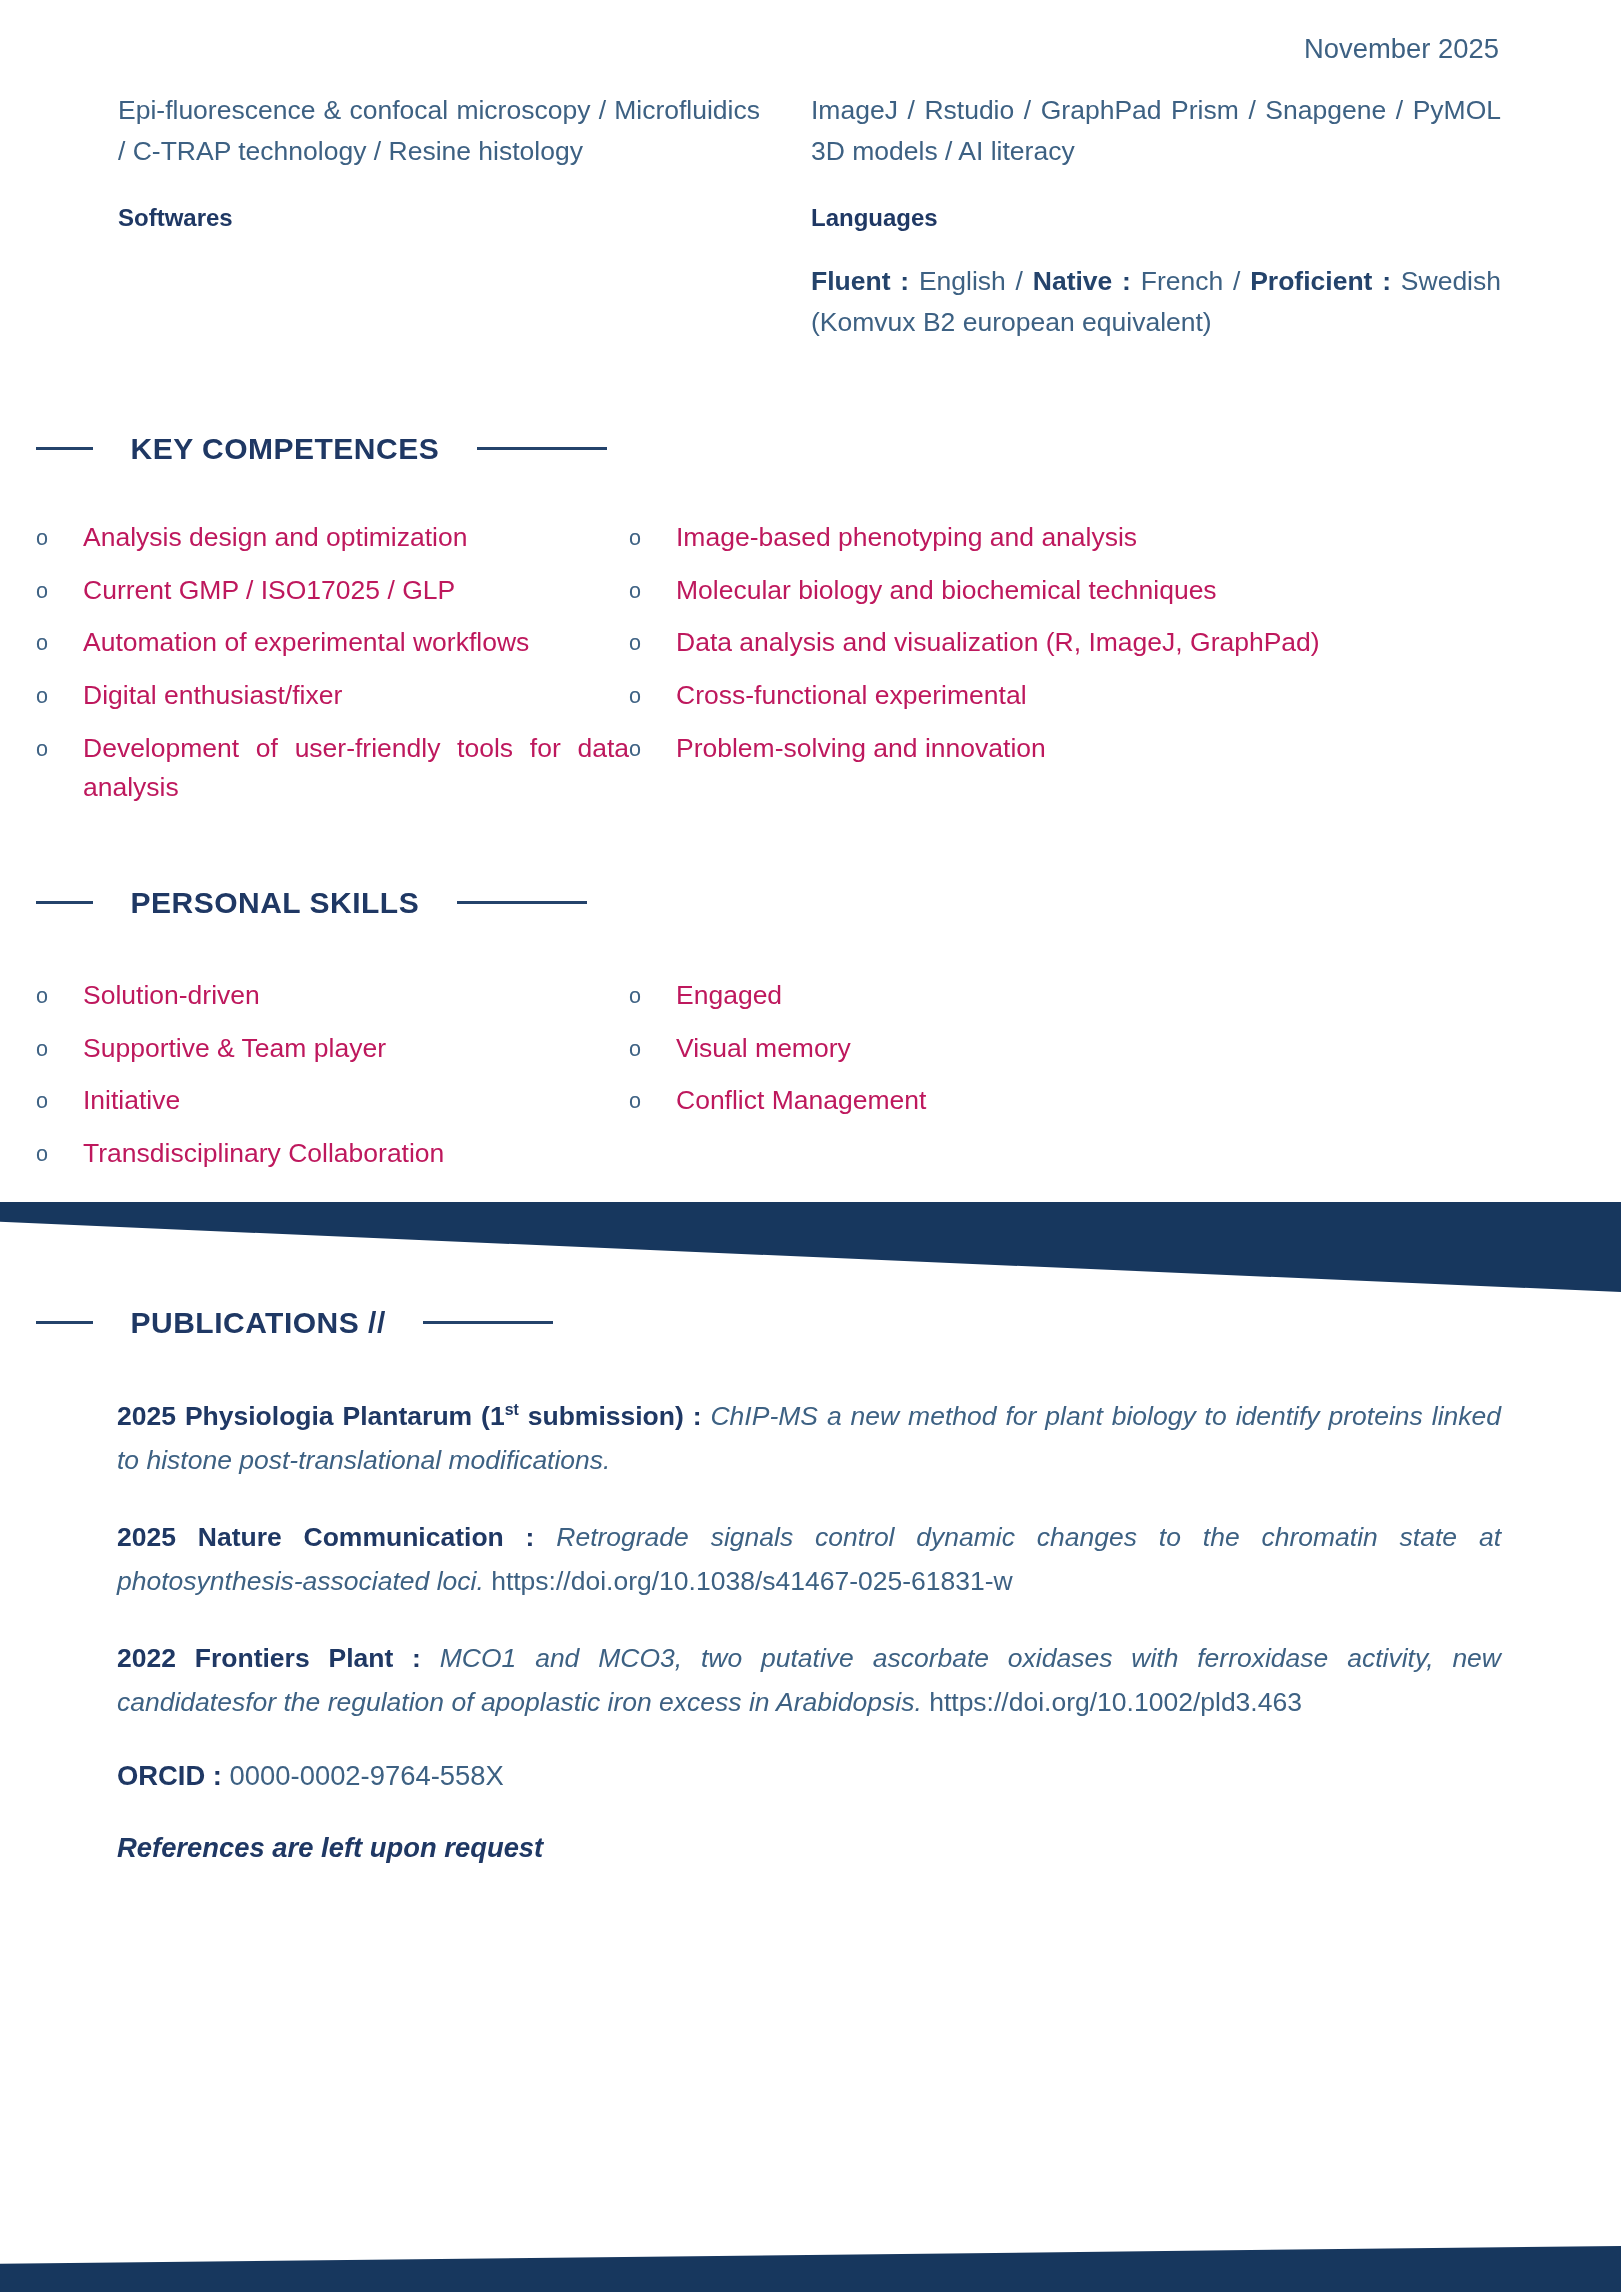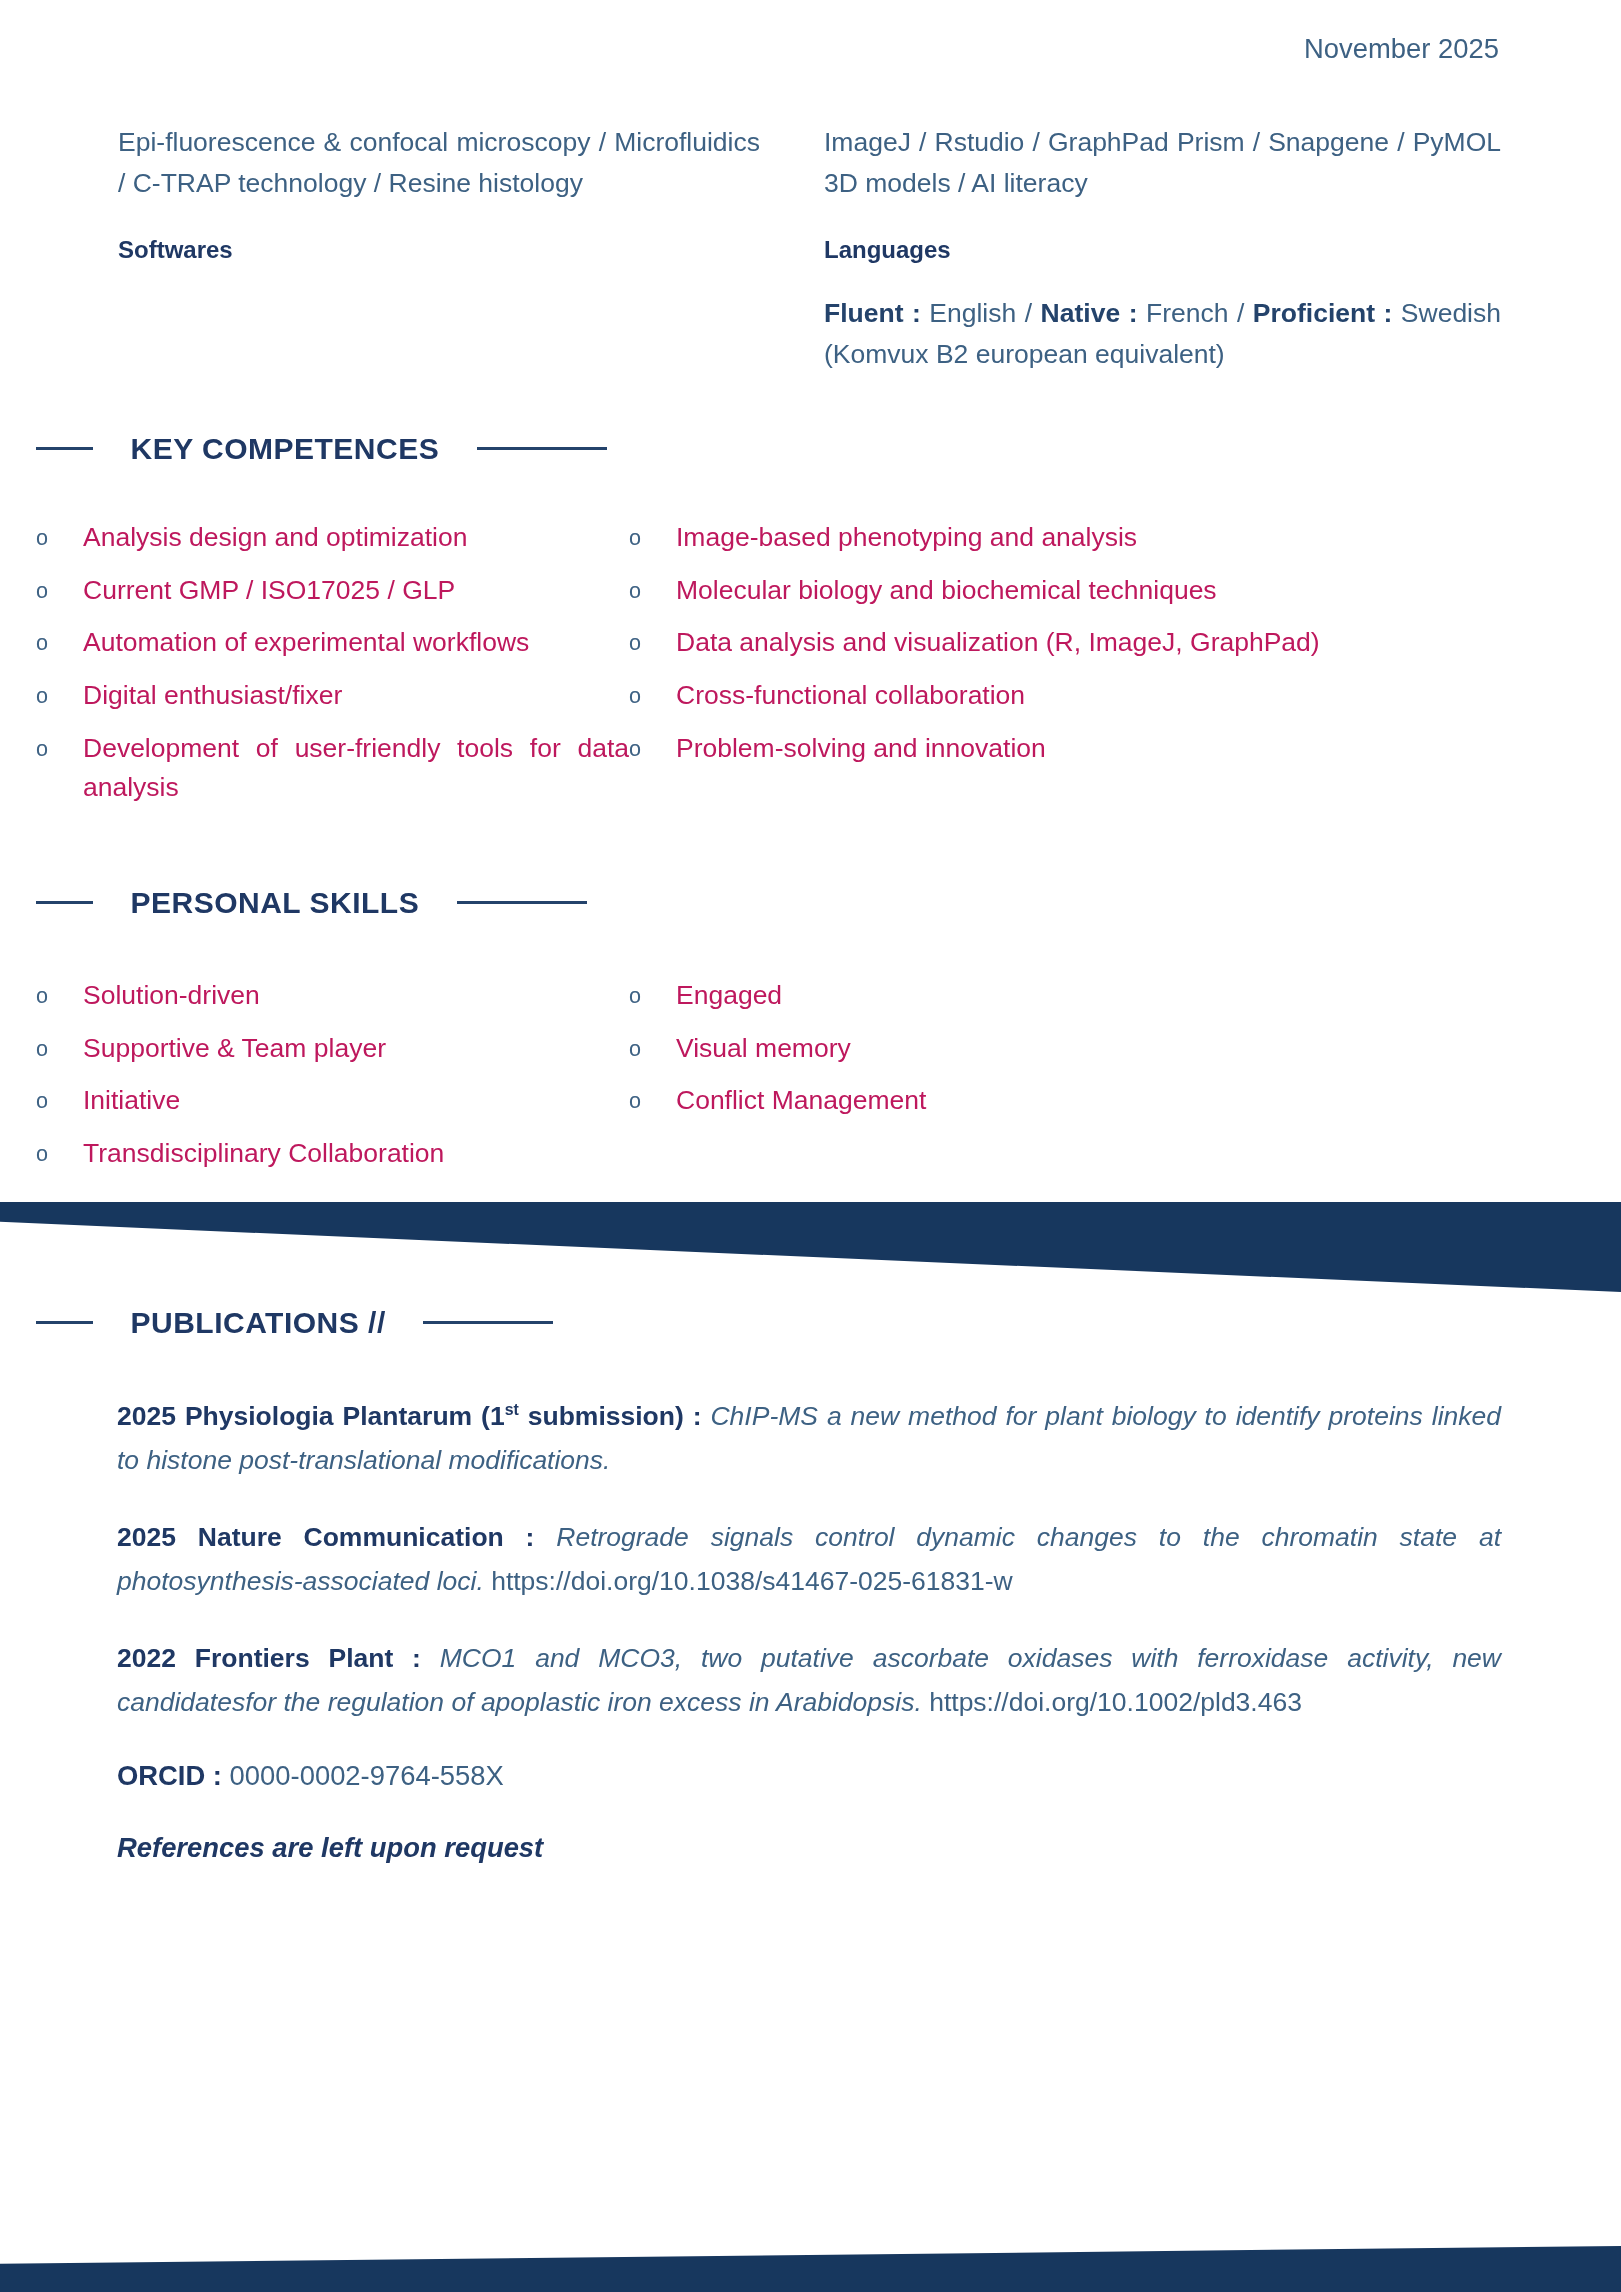--- a/index.html
+++ b/index.html
@@ -9,21 +9,21 @@
     font-family:"Liberation Sans","DejaVu Sans",sans-serif;
     color:#3D6183;
   }
   
   .date {
     position:absolute; top:33px; right:122px;
     font-size:27.4px; line-height:31px; color:#3D6183;
   }
   .top-cols {
     position:absolute; top:90px; left:118px; right:120px;
-    display:flex; gap:64px;margin-top:32px;
+    display:flex; gap:51px;
   }
   .col-left  { width:642px; flex:none; }
   .col-right { flex:1; min-width:0; }
   .para {
     margin:0; font-size:26.5px; line-height:41px;
     text-align:justify; color:#3D6183;
   }
   .mini-head {
     margin:29px 0 0 0; font-size:24px; line-height:33px;
     font-weight:bold; color:#1F3864;
@@ -137,21 +137,21 @@
         <li>
             <span class="mark">o</span>
             <span class="btxt">Molecular biology and biochemical techniques</span>
           </li>
         <li>
             <span class="mark">o</span>
             <span class="btxt">Data analysis and visualization (R, ImageJ, GraphPad)</span>
           </li>
         <li>
             <span class="mark">o</span>
-            <span class="btxt">Cross-functional collaboration</span>
+            <span class="btxt">Cross-functional experimental</span>
           </li>
         <li>
             <span class="mark">o</span>
             <span class="btxt">Problem-solving and innovation</span>
           </li>
       </ul>
     </div>
   </div>
 
   <div class="section" style="top:870px;">

